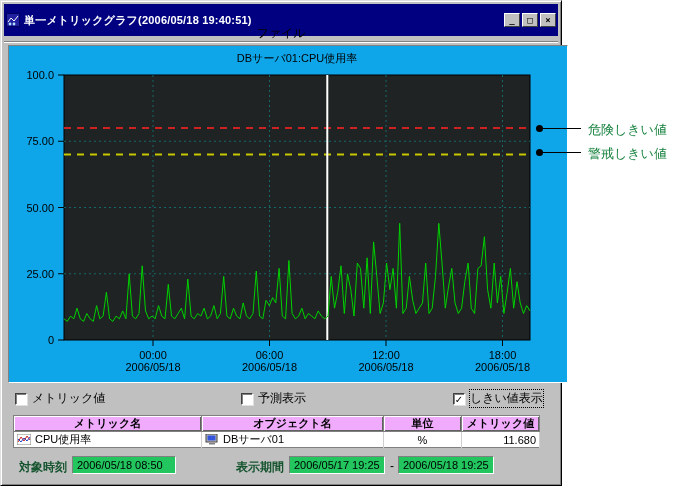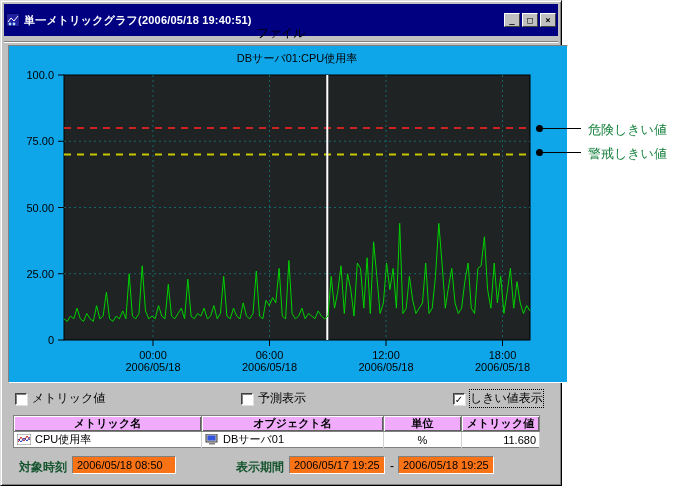--- a/index.html
+++ b/index.html
@@ -57,21 +57,21 @@
   .metric-table td { font-size:11px; color:#000; height:16px; padding:0 3px;
                      border-right:1px solid #d0d0d0; white-space:nowrap; overflow:hidden;
                      background:#fff; vertical-align:middle;border-radius:7px; }
   .cell-flex { display:flex; align-items:center; gap:4px; }
   .td-right { text-align:right; }
   .mini-icon { width:14px; height:11px; flex:0 0 auto; }
 
   
   .footer { position:absolute; left:7px; top:455px; width:546px; height:20px; }
   .f-label { position:absolute; font-size:12px; font-weight:bold; color:#14532d; top:3px; white-space:nowrap; }
-  .f-field { position:absolute; top:0; height:18px; background:#f97316;
+  .f-field { position:absolute; top:0; height:18px; background:#22c55e;
              border-top:1px solid #808080; border-left:1px solid #808080;
              border-right:1px solid #fff; border-bottom:1px solid #fff;
              font-size:11px; color:#000; padding:2px 4px; white-space:nowrap; }
   .f-dash { position:absolute; top:3px; font-size:12px; color:#000; }
 
   
   .callout { position:absolute; }
   .callout .dot { position:absolute; width:7px; height:7px; border-radius:50%; background:#000; left:0; top:4px; }
   .callout .leader { position:absolute; left:7px; top:7px; height:1px; width:38px; background:#000; }
   .callout .c-text { position:absolute; left:52px; top:0; font-size:13px; color:#15803d; white-space:nowrap; }

